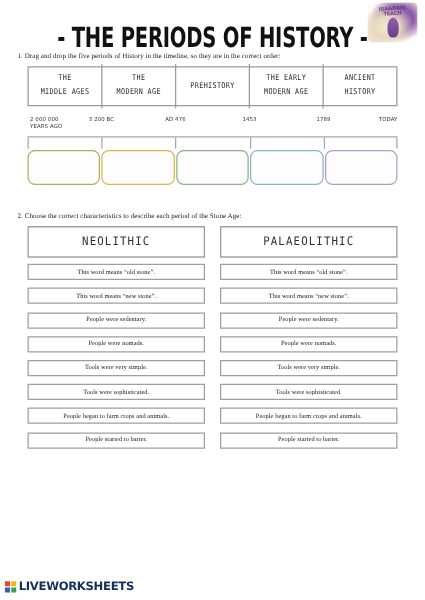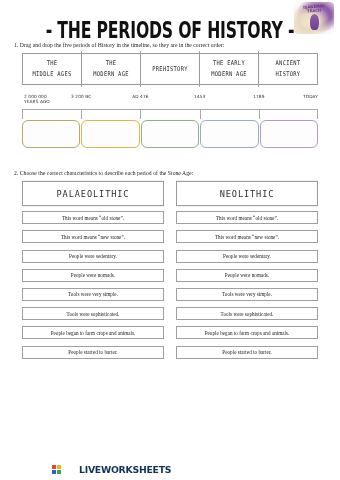--- a/index.html
+++ b/index.html
@@ -183,22 +183,21 @@
     box-sizing: border-box;
   }
 
   
   .footer {
     position: absolute;
     left: 4px;
     bottom: 5px;
     display: flex;
     align-items: center;
-    gap: 18px;
-    margin-left: 48px;
+    gap: 2px;
   }
   .lw-icon {
     width: 9px;
     height: 9px;
     display: grid;
     grid-template-columns: 1fr 1fr;
     grid-template-rows: 1fr 1fr;
     gap: 0.6px;
   }
   .lw-icon i { display: block; }
@@ -277,41 +276,41 @@
         <div class="dz" style="border-color: rgb(143, 179, 196);"></div>
         <div class="dz" style="border-color: rgb(180, 154, 199);"></div>
       </div>
   </div>
 </div>
 
 <div class="sec2">
   <div class="instruction">2. Choose the correct characteristics to describe each period of the Stone Age:</div>
   <div class="cols" id="cols">
       <div class="col">
+        <div class="col-head">NEOLITHIC</div>
+        <div class="opt">This word means “old stone”.</div>
+        <div class="opt">This word means “new stone”.</div>
+        <div class="opt">People were sedentary.</div>
+        <div class="opt">People were nomads.</div>
+        <div class="opt">Tools were very simple.</div>
+        <div class="opt">Tools were sophisticated.</div>
+        <div class="opt">People began to farm crops and animals.</div>
+        <div class="opt">People started to barter.</div>
+      </div>
+      <div class="col">
         <div class="col-head">PALAEOLITHIC</div>
         <div class="opt">This word means “old stone”.</div>
         <div class="opt">This word means “new stone”.</div>
         <div class="opt">People were sedentary.</div>
         <div class="opt">People were nomads.</div>
         <div class="opt">Tools were very simple.</div>
         <div class="opt">Tools were sophisticated.</div>
         <div class="opt">People began to farm crops and animals.</div>
         <div class="opt">People started to barter.</div>
       </div>
-      <div class="col">
-        <div class="col-head">NEOLITHIC</div>
-        <div class="opt">This word means “old stone”.</div>
-        <div class="opt">This word means “new stone”.</div>
-        <div class="opt">People were sedentary.</div>
-        <div class="opt">People were nomads.</div>
-        <div class="opt">Tools were very simple.</div>
-        <div class="opt">Tools were sophisticated.</div>
-        <div class="opt">People began to farm crops and animals.</div>
-        <div class="opt">People started to barter.</div>
-      </div>
     </div>
 </div>
 
 <div class="footer">
   <span class="lw-icon">
       <i></i>
       <i></i>
       <i></i>
       <i></i>
     </span>

